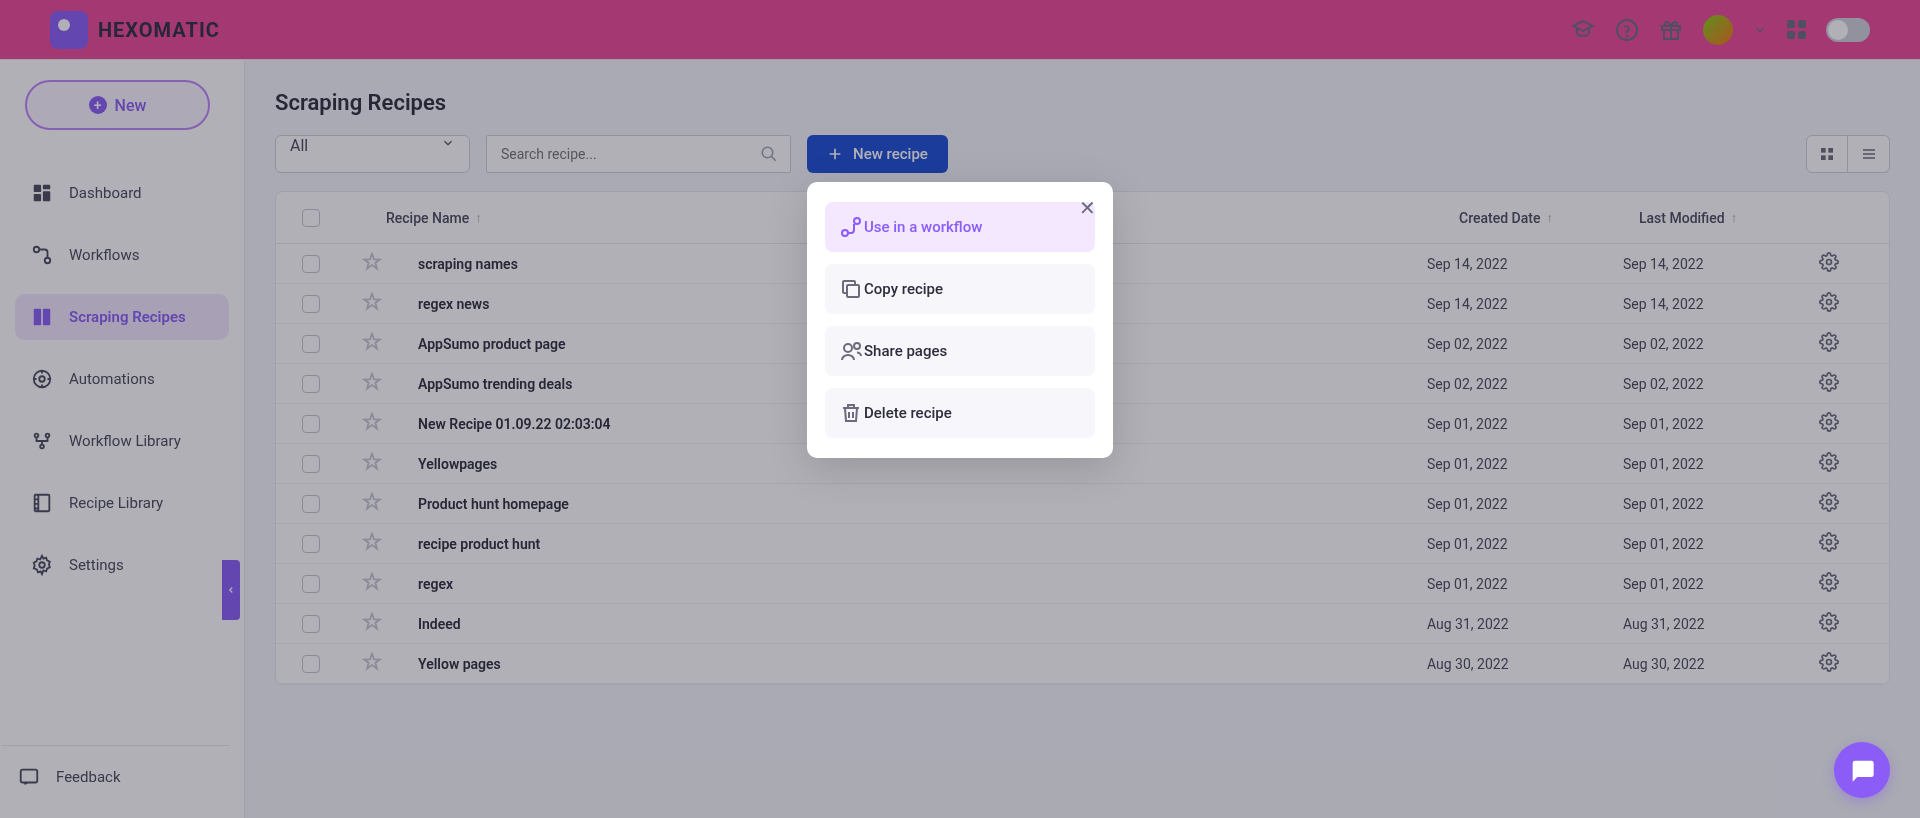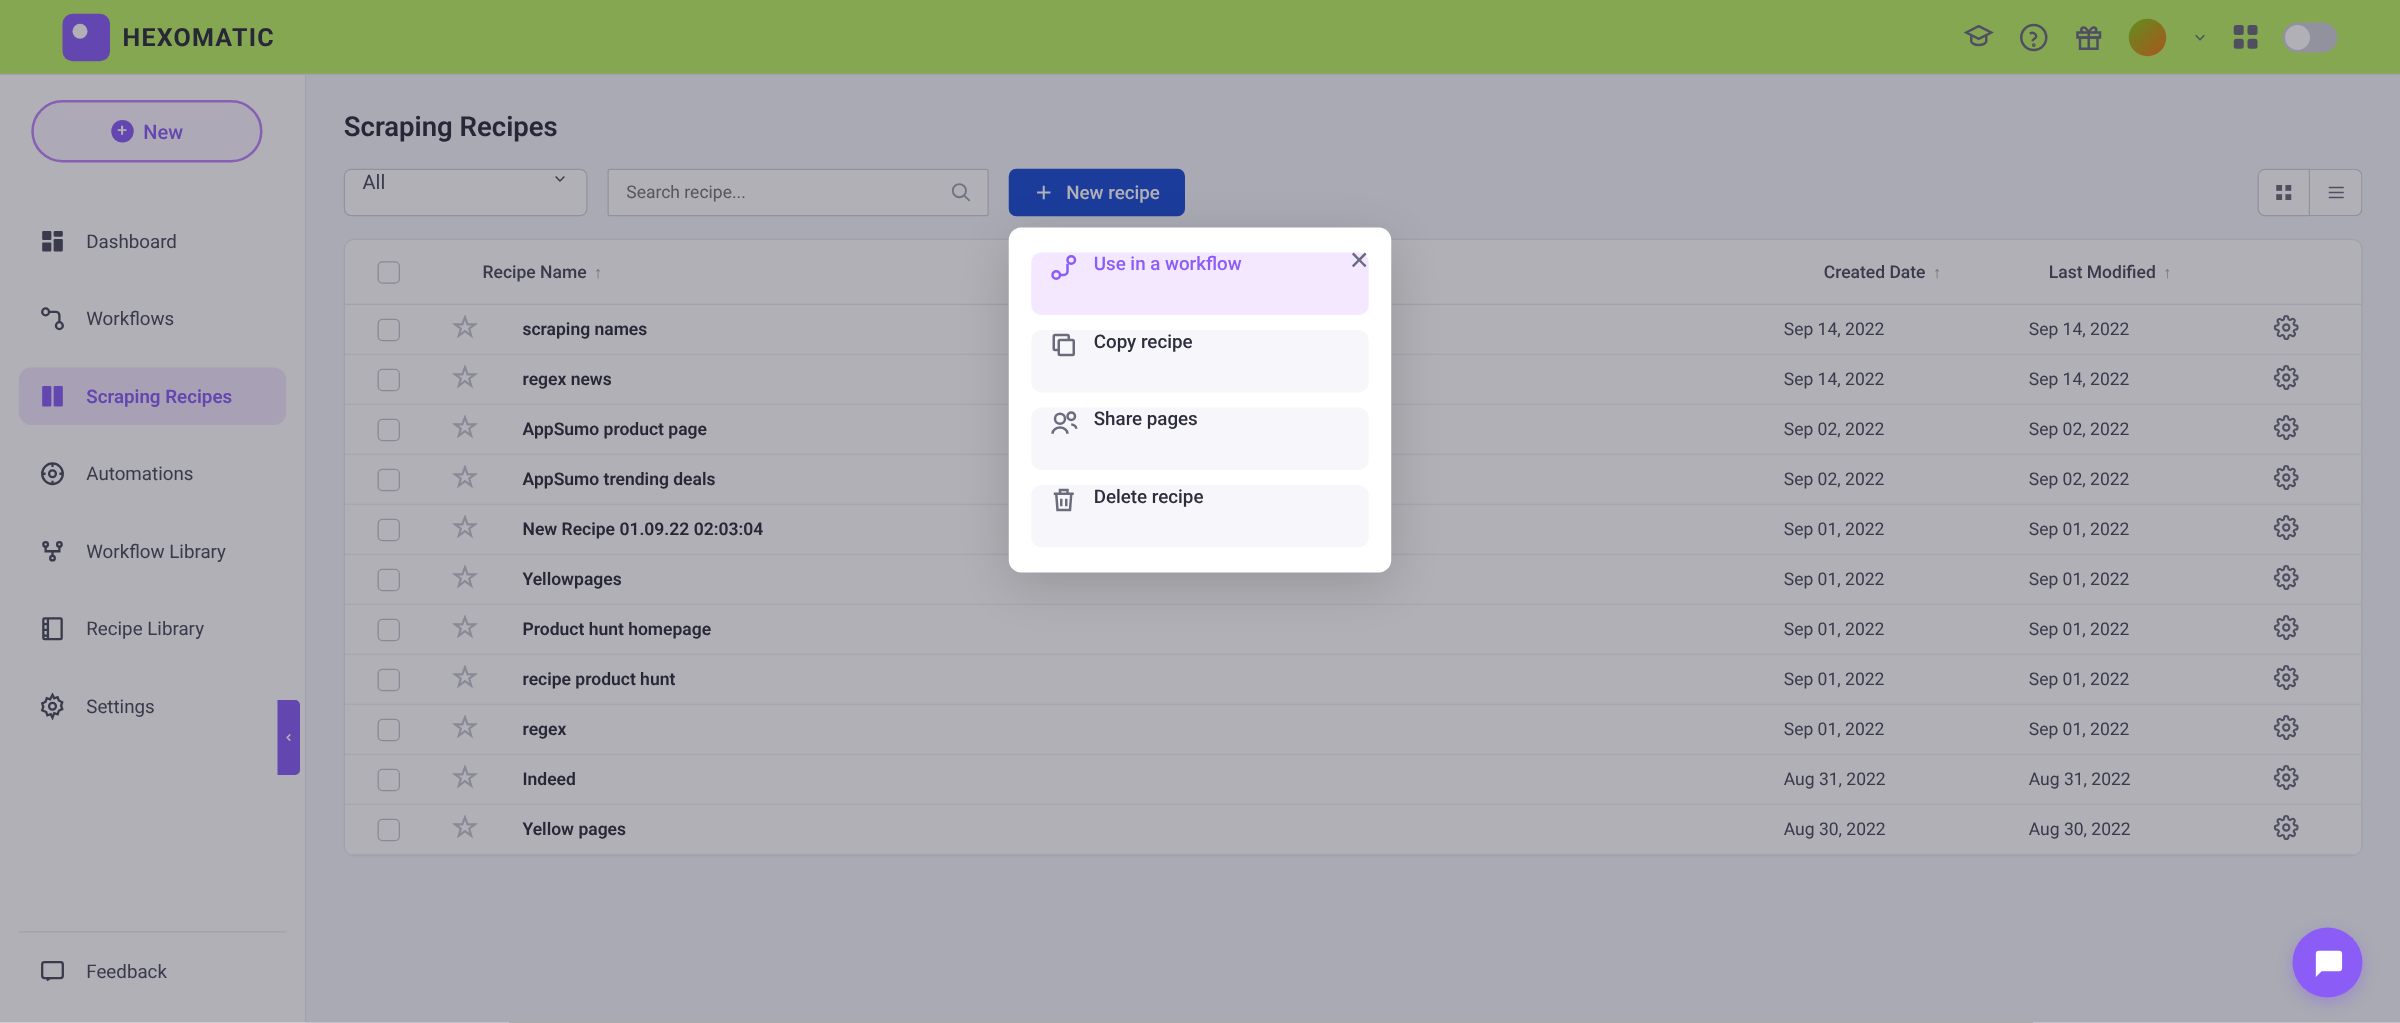--- a/index.html
+++ b/index.html
@@ -1,19 +1,19 @@
 <!DOCTYPE html>
 <html><head>
   <meta charset="utf-8">
   <style>
     * { margin: 0; padding: 0; box-sizing: border-box; font-family: -apple-system, BlinkMacSystemFont, 'Segoe UI', Roboto, sans-serif; }
     body { background: #f5f6fa; color: #1a1a2e; overflow: hidden; width: 1920px; height: 818px; position: relative; }
     
     
-    .header { height: 60px; background: #bef264; border-bottom: 1px solid #e8e8f0; display: flex; align-items: center; padding: 0 50px 0 50px; }
+    .header { height: 60px; background: #ec4899; border-bottom: 1px solid #e8e8f0; display: flex; align-items: center; padding: 0 50px 0 50px; }
     .logo { display: flex; align-items: center; gap: 10px; }
     .logo-icon { width: 38px; height: 38px; background: #8b5cf6; border-radius: 8px; position: relative; }
     .logo-icon::after { content: ''; position: absolute; top: 8px; left: 8px; width: 12px; height: 12px; background: #fff; border-radius: 50%; }
     .logo-text { font-size: 20px; font-weight: 700; letter-spacing: 1px; color: #2d2d3d; }
     .header-right { margin-left: auto; display: flex; align-items: center; gap: 20px; }
     .header-icon { width: 24px; height: 24px; color: #6b6b7d; cursor: pointer; }
     .avatar { width: 30px; height: 30px; border-radius: 50%; background: linear-gradient(135deg, #84cc16, #f97316); }
     .chevron-down { width: 14px; height: 14px; color: #6b6b7d; }
     .grid-dots { display: grid; grid-template-columns: repeat(2, 8px); gap: 3px; }
     .grid-dots span { width: 8px; height: 8px; background: #6b6b7d; border-radius: 2px; }
@@ -21,21 +21,21 @@
     .toggle::after { content: ''; position: absolute; left: 2px; top: 2px; width: 20px; height: 20px; background: #fff; border-radius: 50%; }
     
     
     .sidebar { position: absolute; left: 0; top: 60px; width: 245px; height: calc(100% - 60px); background: #fff; padding: 20px 15px; border-right: 1px solid #e8e8f0; }
     .new-btn { width: 185px; height: 50px; border: 2px solid #c084fc; background: #faf5ff; border-radius: 25px; display: flex; align-items: center; justify-content: center; gap: 8px; color: #8b5cf6; font-size: 16px; font-weight: 500; cursor: pointer; margin-bottom: 40px; margin-left: 10px; }
     .plus-circle { width: 18px; height: 18px; border-radius: 50%; background: #8b5cf6; display: flex; align-items: center; justify-content: center; color: #fff; font-size: 14px; line-height: 1; }
     .nav { display: flex; flex-direction: column; gap: 16px; }
     .nav-item { display: flex; align-items: center; gap: 16px; padding: 12px 16px; border-radius: 10px; color: #4a4a5e; font-size: 15px; cursor: pointer; }
     .nav-item.active { background: #f3e8ff; color: #8b5cf6; font-weight: 600; }
     .nav-icon { width: 22px; height: 22px; flex-shrink: 0; }
-    .sidebar-bottom { position: absolute; bottom: 20px; left: 15px; right: 15px; border-top: 1px solid #e8e8f0; padding-top: 10px; }
+    .sidebar-bottom { position: absolute; bottom: 20px; left: 2px; right: 15px; border-top: 1px solid #e8e8f0; padding-top: 10px; }
     .sidebar-bottom .nav-item { padding: 10px 16px; }
     
     
     .collapse-handle { position: absolute; left: 222px; top: 560px; width: 18px; height: 60px; background: #8b5cf6; border-radius: 0 4px 4px 0; display: flex; align-items: center; justify-content: center; color: #fff; cursor: pointer; }
     
     
     .main { position: absolute; left: 245px; top: 60px; right: 0; bottom: 0; padding: 30px 30px; overflow: hidden; }
     .page-title { font-size: 22px; font-weight: 600; color: #2d2d3d; margin-bottom: 20px; }
     .toolbar { display: flex; align-items: center; gap: 16px; margin-bottom: 18px; }
     .filter-select { width: 195px; height: 38px; border: 1px solid #d1d1db; border-radius: 6px; padding: 0 14px; background: #fff; display: flex; justify-content: space-between; color: #4a4a5e; cursor: pointer; }
@@ -57,21 +57,21 @@
     .checkbox { width: 18px; height: 18px; border: 1.5px solid #c4c4d0; border-radius: 4px; margin-left: 16px; cursor: pointer; }
     .star { width: 20px; height: 20px; color: #c4c4d0; cursor: pointer; }
     .gear-btn { width: 20px; height: 20px; color: #6b6b7d; cursor: pointer; margin-left: auto; }
     .sort-arrow { display: inline-block; margin-left: 6px; color: #9ca3af; font-size: 13px; }
     .col-header { display: flex; align-items: center; }
     
     
     .overlay { position: absolute; inset: 0; background: rgba(30,30,45,0.35); z-index: 50; }
     .modal { position: absolute; left: 50%; top: 182px; transform: translateX(-50%); width: 306px; background: #fff; border-radius: 10px; padding: 20px 18px; z-index: 51; box-shadow: 0 10px 40px rgba(0,0,0,0.15); }
     .modal-close { position: absolute; top: 16px; right: 18px; width: 16px; height: 16px; color: #6b6b7d; cursor: pointer; font-size: 20px; line-height: 1; }
-    .modal-item { display: flex; align-items: flex-start; gap: 12px; height: 50px; padding: 0 14px; border-radius: 8px; color: #2d2d3d; font-size: 15px; font-weight: 500; cursor: pointer; margin-bottom: 12px; }
+    .modal-item { display: flex; align-items: center; gap: 1px; height: 50px; padding: 0 14px; border-radius: 8px; color: #2d2d3d; font-size: 15px; font-weight: 500; cursor: pointer; margin-bottom: 12px; }
     .modal-item:last-child { margin-bottom: 0; }
     .modal-item.primary { background: #f3e8ff; color: #8b5cf6; }
     .modal-item.primary .modal-icon { color: #8b5cf6; }
     .modal-item:not(.primary) { background: #f7f7fb; }
     .modal-icon { width: 24px; height: 24px; color: #6b6b7d; flex-shrink: 0; }
     
     
     .chat-widget { position: absolute; bottom: 20px; right: 30px; width: 56px; height: 56px; border-radius: 50%; background: #8b5cf6; display: flex; align-items: center; justify-content: center; color: #fff; cursor: pointer; z-index: 60; box-shadow: 0 4px 12px rgba(139,92,246,0.4); }
   </style>
 </head>

